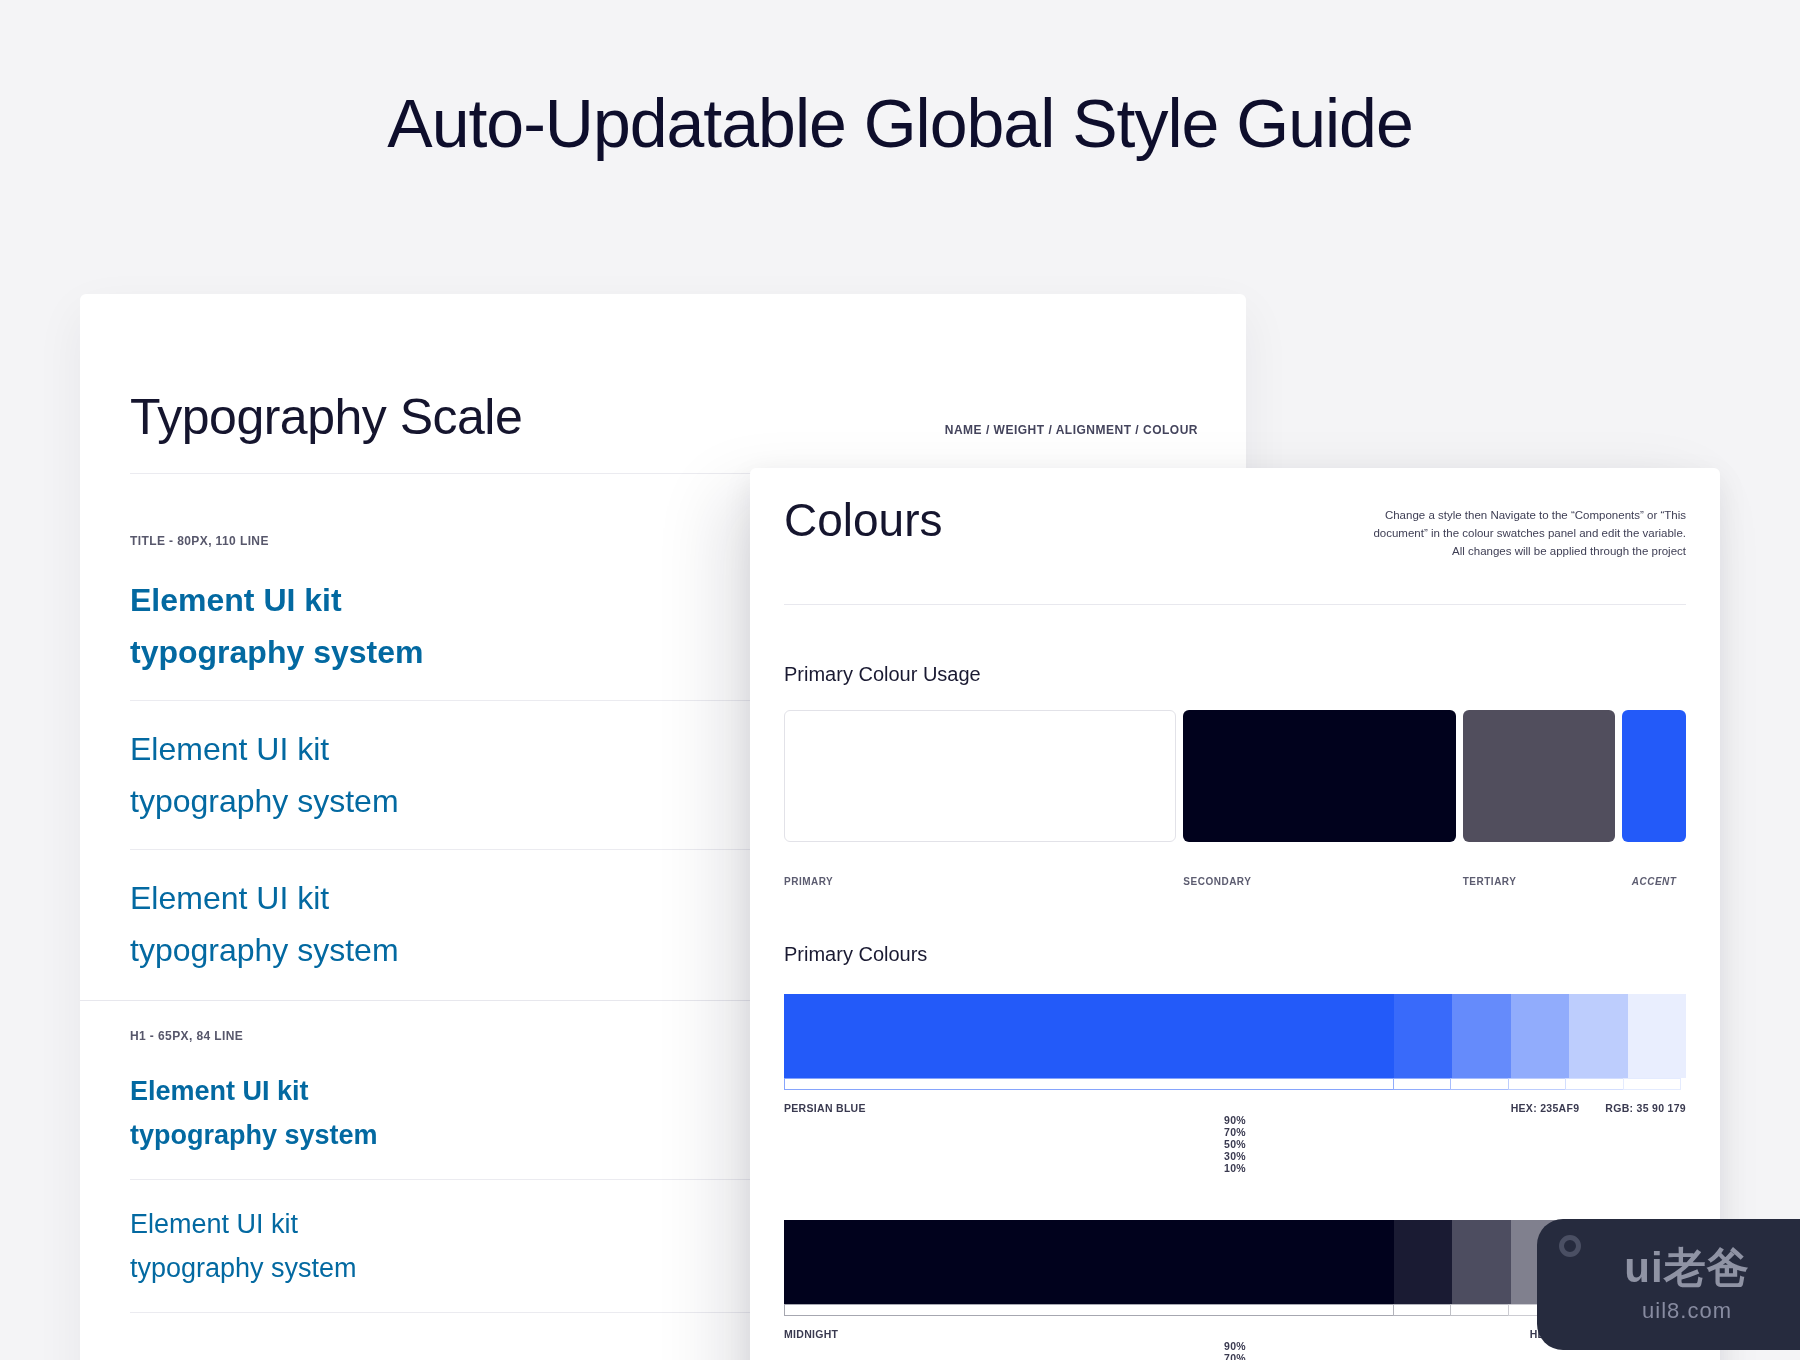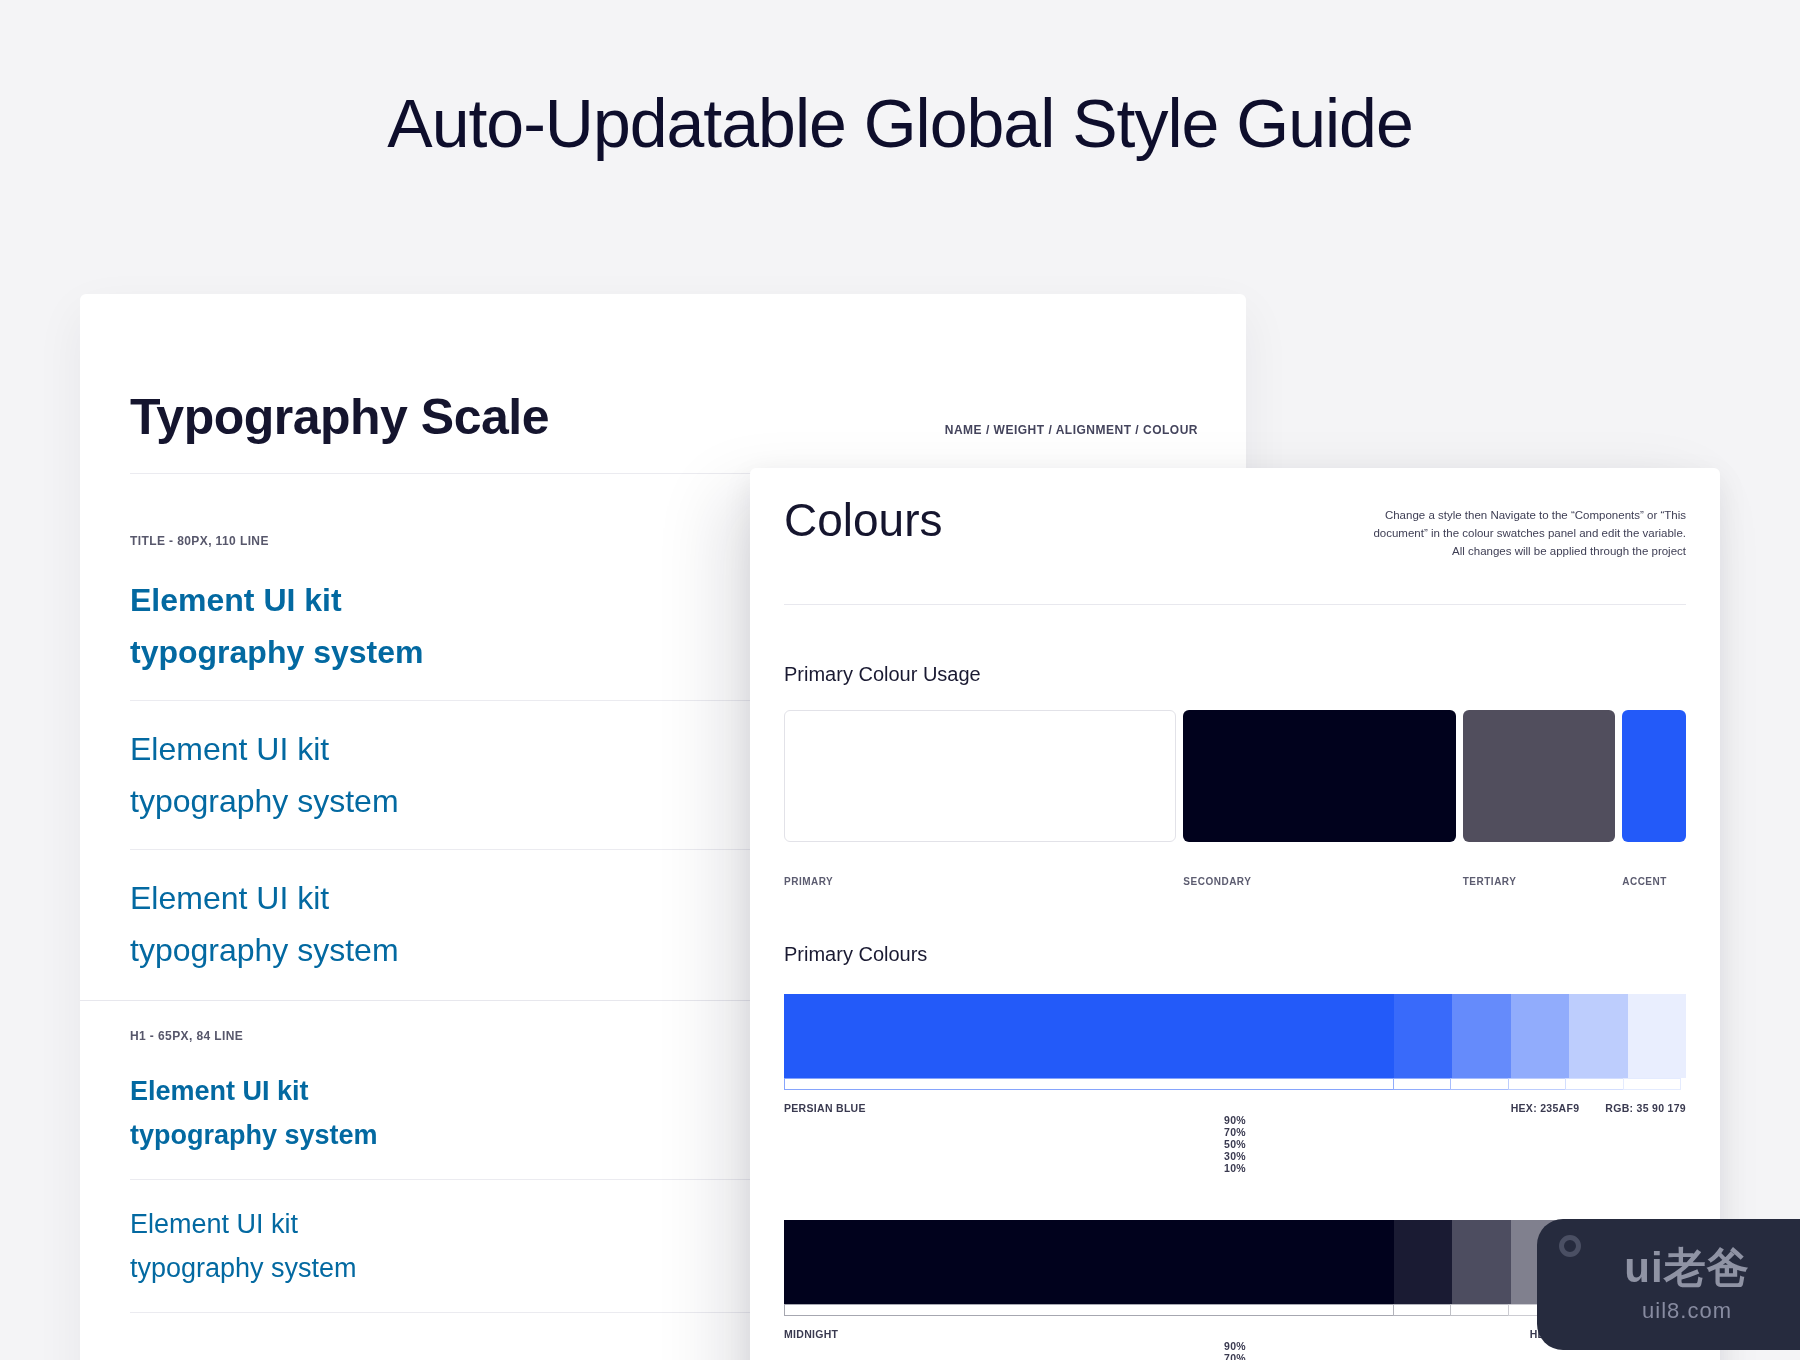--- a/index.html
+++ b/index.html
@@ -23,21 +23,21 @@
     padding:0 48px 0 50px;box-sizing:border-box;z-index:1;
   }
   .colours-card{
     left:750px;top:468px;width:970px;height:1010px;
     box-shadow:-26px 26px 70px rgba(14,14,44,0.12), 0 10px 30px rgba(14,14,44,0.08);
     padding:0 34px;box-sizing:border-box;z-index:2;
   }
   .divider{border:0;border-top:1px solid #EBEBF0;margin:0;}
   
   .typo-head{display:flex;align-items:flex-end;justify-content:space-between;margin-top:96px;}
-  .typo-title{font-size:50px;font-weight:700;line-height:1.1;letter-spacing:-0.5px;margin:0;color:#15152E;}
+  .typo-title{font-size:50px;font-weight:400;line-height:1.1;letter-spacing:-0.5px;margin:0;color:#15152E;}
   .cols-header{font-size:12px;font-weight:700;letter-spacing:0.5px;color:#44445C;margin-bottom:8px;}
   .typo-head-divider{margin-top:28px;}
   .type-label{font-size:12px;font-weight:600;letter-spacing:0.4px;color:#57576B;margin-top:60px;}
   .trow{display:flex;justify-content:space-between;color:#0369a1;}
   .trow .tcol-right{text-align:right;}
   .s1{font-size:32px;line-height:52px;}
   .s2{font-size:27px;line-height:44px;}
   .bold{font-weight:700;}
   .reg{font-weight:400;}
   .mt-row1{margin-top:26px;}
@@ -54,21 +54,21 @@
   .usage-row{display:flex;gap:7px;margin-top:24px;height:132px;}
   .usage-row .sw{border-radius:6px;}
   .sw-primary{flex:0 0 43.5%;border:1px solid #E2E2E8;box-sizing:border-box;}
   .sw-secondary{flex:0 0 30.2%;}
   .sw-tertiary{flex:0 0 16.9%;}
   .sw-accent{flex:1 1 auto;}
   .usage-captions{display:flex;gap:7px;margin-top:34px;font-size:10px;font-weight:600;letter-spacing:0.5px;color:#5C5C70;}
   .cap-primary{flex:0 0 43.5%;}
   .cap-secondary{flex:0 0 30.2%;}
   .cap-tertiary{flex:0 0 16.9%;}
-  .cap-accent{flex:1 1 auto;text-align:left;}
+  .cap-accent{flex:1 1 auto;text-align:center;font-style:italic;}
   .primary-heading{margin-top:56px;}
   .cbar{margin-top:0;}
   .cbar-row{display:flex;height:84px;}
   .cbar-row .seg{flex:0 0 6.48%;}
   .cbar-row .seg.solid{flex:0 0 67.6%;}
   .cbar-strip{display:flex;height:12px;}
   .cbar-strip .cell{flex:0 0 6.48%;background:#fff;border:1px solid #ddd;box-sizing:border-box;margin-left:-1px;}
   .cbar-strip .cell.solid{flex:0 0 67.6%;margin-left:0;}
   .cbar-labels{display:flex;margin-top:12px;font-size:10.5px;font-weight:600;letter-spacing:0.3px;color:#3A3A50;flex-direction:column;}
   .lab-solid{flex:0 0 67.6%;display:flex;justify-content:space-between;}

